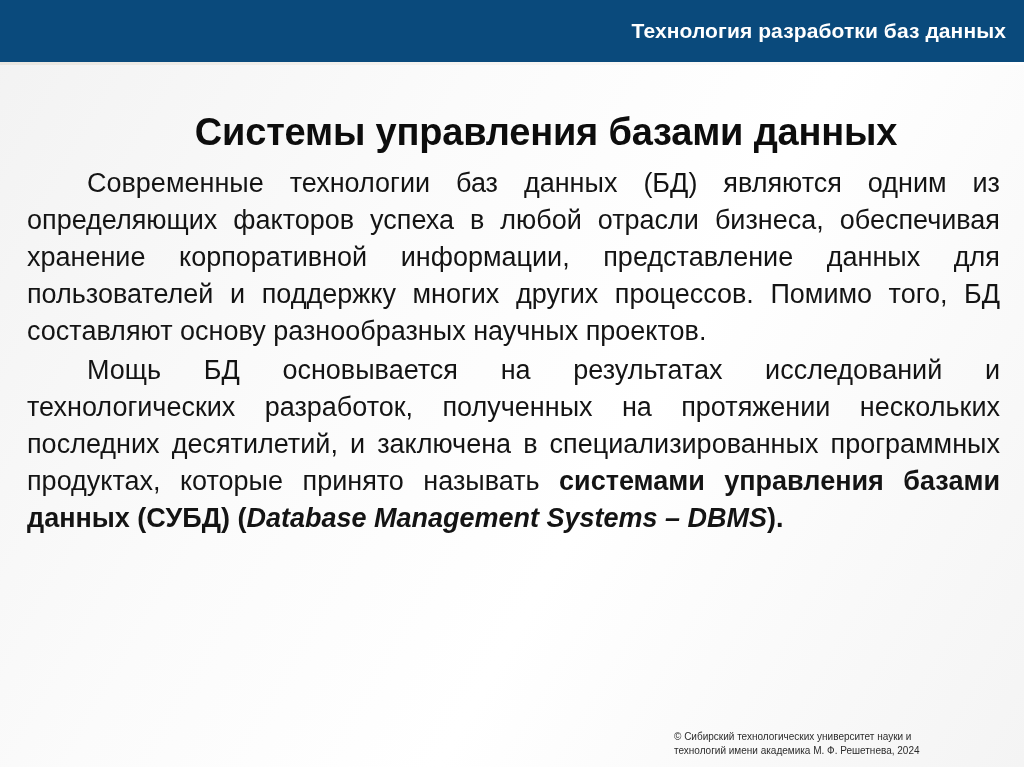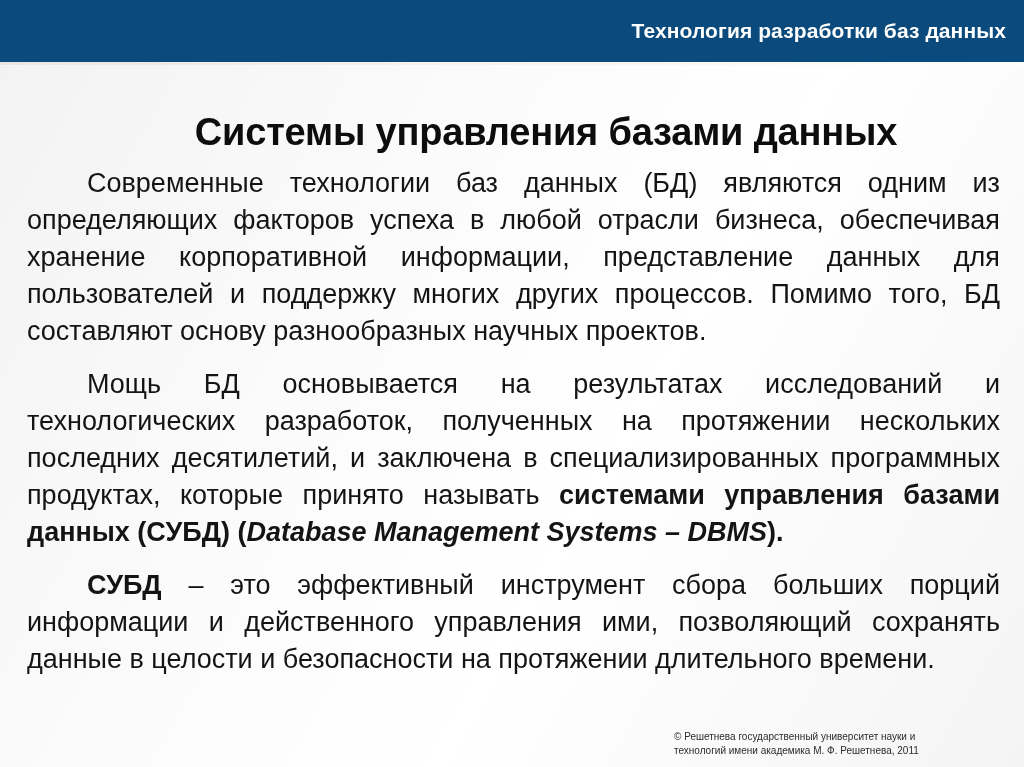--- a/index.html
+++ b/index.html
@@ -84,21 +84,21 @@
     text-align: justify;
     text-justify: inter-word;
     text-indent: 60px;
     font-size: 27px;
     line-height: 37px;
     color: #141414;
     hyphens: none;
   }
 
   .para + .para {
-    margin-top: 16px;
+    margin-top: 2px;
   }
 
   .para b {
     font-weight: bold;
   }
 
   .para .bi {
     font-weight: bold;
     font-style: italic;
   }
@@ -135,24 +135,21 @@
   <div class="body">
 
     <p class="para">
       <span>Современные технологии баз данных (БД) являются одним из определяющих факторов успеха в любой отрасли бизнеса, обеспечивая хранение корпоративной информации, представление данных для пользователей и поддержку многих других процессов. Помимо того, БД составляют основу разнообразных научных проектов.</span>
     </p>
 
     <p class="para">
       <span>Мощь БД основывается на результатах исследований и технологических разработок, полученных на протяжении нескольких последних десятилетий, и заключена в специализированных программных продуктах, которые принято называть </span><b>системами управления базами данных (СУБД) (</b><span class="bi">Database Management Systems – DBMS</span><b>).</b>
     </p>
 
-    <p class="para">
-      <b>СУБД</b><span> – это эффективный инструмент сбора больших порций информации и действенного управления ими, позволяющий сохранять данные в целости и безопасности на протяжении длительного времени.</span>
-    </p>
 
   </div>
 
   <div class="footer">
-    <span class="footer-line">© Решетнева государственный университет науки и</span>
-    <span class="footer-line">технологий имени академика М. Ф. Решетнева, 2011</span>
+    <span class="footer-line">© Сибирский технологических университет науки и</span>
+    <span class="footer-line">технологий имени академика М. Ф. Решетнева, 2024</span>
   </div>
 
 </div>
 
 </body></html>

